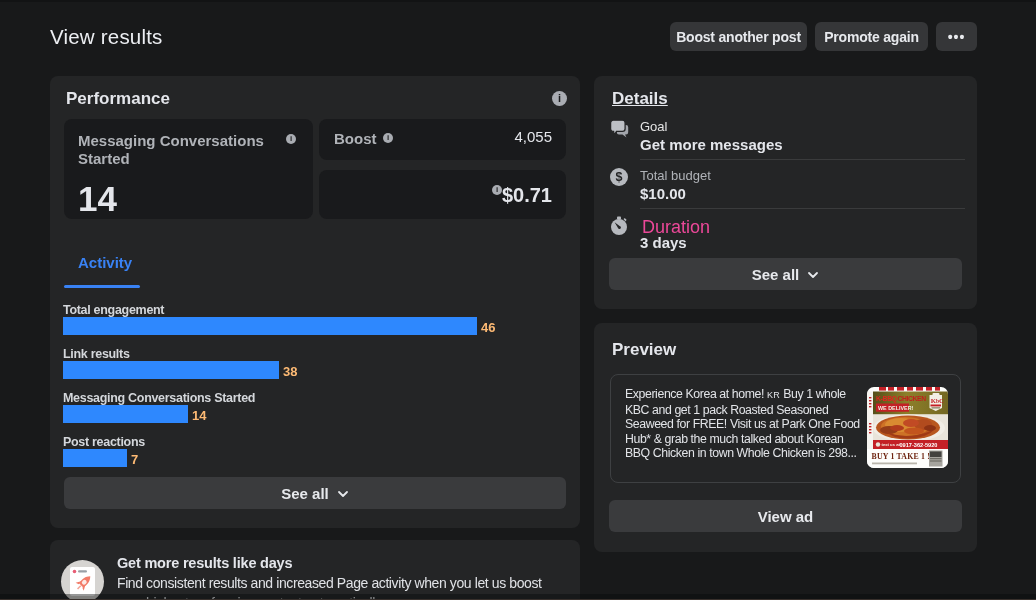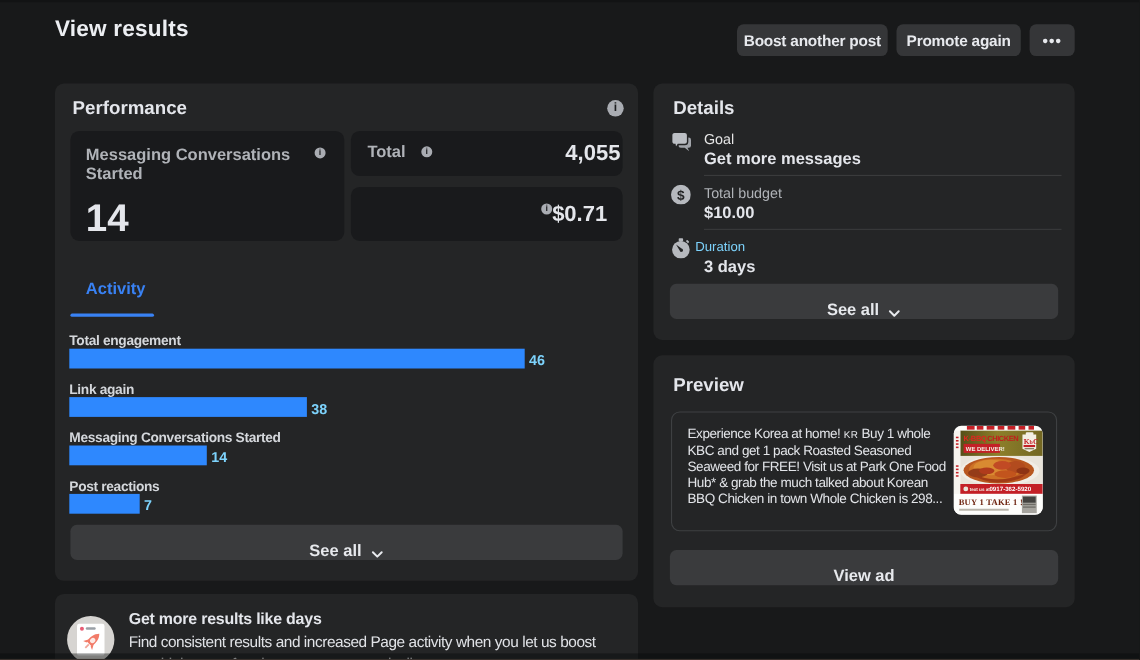--- a/index.html
+++ b/index.html
@@ -5,70 +5,70 @@
   * { margin:0; padding:0; box-sizing:border-box; }
   html,body { width:1036px; height:600px; overflow:hidden; background:#18191a; }
   body { font-family:"Liberation Sans", sans-serif; }
   .abs { position:absolute; }
   #page { position:relative; width:1036px; height:600px; background:#18191a; overflow:hidden; }
   .card { position:absolute; background:#242526; border-radius:8px; }
   .tile { position:absolute; background:#191a1c; border-radius:8px; }
   .btn  { position:absolute; background:#353638; border-radius:6px; color:#e7e9ed; white-space:nowrap;
           font-weight:bold; font-size:14px; letter-spacing:-0.2px; display:flex; align-items:center; justify-content:center; }
   .gbtn { position:absolute; background:#3a3b3d; border-radius:6px; color:#e7e9ed;
-          font-weight:bold; font-size:15px; display:flex; align-items:flex-end; justify-content:center; }
+          font-weight:bold; font-size:15px; display:flex; align-items:center; justify-content:center; }
   .glabel { color:#b0b3b8; font-size:15px; font-weight:bold; }
   .white { color:#e4e6eb; }
   .bar { position:absolute; height:18px; background:#2e88fe; }
   .barlabel { position:absolute; color:#d4d7db; font-size:12.5px; letter-spacing:-0.3px; font-weight:bold; }
-  .barval { position:absolute; color:#7dd3fc; font-size:13px; font-weight:bold; }
+  .barval { position:absolute; color:#fdba74; font-size:13px; font-weight:bold; }
   .chev { display:inline-block; margin-left:8px; transform:translateY(1px); }
   .info { display:inline-block; border-radius:50%; background:#a9acb2; color:#1c1d1f;
           text-align:center; font-weight:bold; }
 </style>
 </head>
 <body>
 <div id="page">
 
   <div class="abs" style="left:0;top:0;width:1036px;height:2px;background:#121314;"></div>
 
-  <div class="abs" style="left:50px;top:15px;font-size:20.5px;letter-spacing:0.2px;font-weight:bold;color:#eceef2;">View results</div>
+  <div class="abs" style="left:50px;top:25px;font-size:20.5px;letter-spacing:0.2px;font-weight:normal;color:#eceef2;">View results</div>
   <div class="btn" style="left:670px;top:22px;width:137px;height:29px;">Boost another post</div>
   <div class="btn" style="left:815px;top:22px;width:113px;height:29px;">Promote again</div>
   <div class="btn" style="left:936px;top:22px;width:41px;height:29px;letter-spacing:1px;">•••</div>
 
   <div class="card" style="left:50px;top:76px;width:530px;height:452px;">
     <div class="abs white" style="left:16px;top:13px;font-size:17px;font-weight:bold;">Performance</div>
     <div class="abs info" style="left:502px;top:15px;width:15px;height:15px;font-size:11px;line-height:15px;">i</div>
 
     <div class="tile" style="left:14px;top:43px;width:249px;height:100px;">
       <div class="abs glabel" style="left:14px;top:13px;width:190px;line-height:18px;">Messaging Conversations Started</div>
       <div class="abs info" style="left:222px;top:15px;width:10px;height:10px;font-size:8px;line-height:10px;">i</div>
       <div class="abs white" style="left:14px;top:62px;font-size:35px;line-height:1;font-weight:bold;">14</div>
     </div>
 
     <div class="tile" style="left:269px;top:43px;width:247px;height:41px;">
-      <div class="abs glabel" style="left:15px;top:11px;">Total</div>
+      <div class="abs glabel" style="left:15px;top:11px;">Boost</div>
       <div class="abs info" style="left:64px;top:14px;width:10px;height:10px;font-size:8px;line-height:10px;">i</div>
-      <div class="abs white" style="right:2px;top:9px;font-size:20px;font-weight:bold;">4,055</div>
+      <div class="abs white" style="right:14px;top:9px;font-size:15px;font-weight:normal;">4,055</div>
     </div>
 
     <div class="tile" style="left:269px;top:94px;width:247px;height:49px;">
       <div class="abs info" style="left:173px;top:15px;width:10px;height:10px;font-size:8px;line-height:10px;">i</div>
       <div class="abs white" style="right:14px;top:14px;font-size:20px;font-weight:bold;">$0.71</div>
     </div>
 
     <div class="abs" style="left:28px;top:178px;color:#3982f4;font-size:15px;font-weight:bold;">Activity</div>
     <div class="abs" style="left:14px;top:209px;width:76px;height:3px;background:#3982f4;border-radius:2px;"></div>
 
     <div class="barlabel" style="left:13px;top:227px;">Total engagement</div>
     <div class="bar" style="left:13px;top:241px;width:414px;"></div>
     <div class="barval" style="left:431px;top:244px;">46</div>
 
-    <div class="barlabel" style="left:13px;top:271px;">Link again</div>
+    <div class="barlabel" style="left:13px;top:271px;">Link results</div>
     <div class="bar" style="left:13px;top:285px;width:216px;"></div>
     <div class="barval" style="left:233px;top:288px;">38</div>
 
     <div class="barlabel" style="left:13px;top:315px;">Messaging Conversations Started</div>
     <div class="bar" style="left:13px;top:329px;width:125px;"></div>
     <div class="barval" style="left:142px;top:332px;">14</div>
 
     <div class="barlabel" style="left:13px;top:359px;">Post reactions</div>
     <div class="bar" style="left:13px;top:373px;width:64px;"></div>
     <div class="barval" style="left:81px;top:376px;">7</div>
@@ -91,21 +91,21 @@
           <path d="M24.4 23 L27.2 28 L24.1 26.8 Z" fill="#f27b68"></path>
           <rect x="20.7" y="26.5" width="1.6" height="4.5" fill="#f2a598"></rect>
         </g>
       </svg>
     </div>
     <div class="abs white" style="left:67px;top:15px;font-size:14.5px;letter-spacing:-0.2px;font-weight:bold;">Get more results like days</div>
     <div class="abs" style="left:67px;top:33px;width:470px;font-size:14px;letter-spacing:-0.4px;line-height:20px;color:#e0e2e6;white-space:nowrap;">Find consistent results and increased Page activity when you let us boost<br>your highest performing content automatically.</div>
   </div>
 
   <div class="card" style="left:594px;top:76px;width:383px;height:233px;">
-    <div class="abs white" style="left:18px;top:13px;font-size:17px;font-weight:bold;">Details</div>
+    <div class="abs white" style="left:18px;top:13px;font-size:17px;font-weight:bold;text-decoration:underline;">Details</div>
 
     <svg class="abs" style="left:16px;top:43px;" width="19" height="19" viewBox="0 0 19 19">
       <path d="M9 6 h7 a2.2 2.2 0 0 1 2.2 2.2 v5 a2.2 2.2 0 0 1 -2.2 2.2 h-1 l1.5 3 l-4 -3 h-3.5 a2.2 2.2 0 0 1 -2.2 -2.2 v-5 a2.2 2.2 0 0 1 2.2 -2.2 Z" fill="#a2a5ab"></path>
       <path d="M3.2 1.2 h9.3 a2.6 2.6 0 0 1 2.6 2.6 v6 a2.6 2.6 0 0 1 -2.6 2.6 h-6 l-2.3 3.6 l-0.6 -3.6 h-0.4 a2.6 2.6 0 0 1 -2.6 -2.6 v-6 a2.6 2.6 0 0 1 2.6 -2.6 Z" fill="#bcbfc4" stroke="#242526" stroke-width="1.3"></path>
     </svg>
     <div class="abs" style="left:46px;top:43px;font-size:13px;color:#e5e5e5;">Goal</div>
     <div class="abs white" style="left:46px;top:60px;font-size:15px;font-weight:bold;">Get more messages</div>
     <div class="abs" style="left:46px;top:83px;width:325px;height:1px;background:#3a3b3c;"></div>
 
     <svg class="abs" style="left:16px;top:92px;" width="18" height="18" viewBox="0 0 18 18">
@@ -115,21 +115,21 @@
     <div class="abs" style="left:46px;top:92px;font-size:13px;color:#b0b3b8;">Total budget</div>
     <div class="abs white" style="left:46px;top:109px;font-size:15px;font-weight:bold;">$10.00</div>
     <div class="abs" style="left:46px;top:132px;width:325px;height:1px;background:#3a3b3c;"></div>
 
     <svg class="abs" style="left:16px;top:140px;" width="18" height="19" viewBox="0 0 18 19">
       <rect x="7" y="0.5" width="4" height="3" rx="0.8" fill="#b6b9be"></rect>
       <rect x="13.6" y="2.6" width="3" height="1.8" rx="0.9" transform="rotate(40 15 3.5)" fill="#b6b9be"></rect>
       <circle cx="9" cy="11" r="8" fill="#b6b9be"></circle>
       <path d="M4.6 6.2 L9.6 10 a1.5 1.5 0 1 1 -1.6 1.9 Z" fill="#242526"></path>
     </svg>
-    <div class="abs" style="left:38px;top:141px;font-size:12px;color:#7dd3fc;">Duration</div>
+    <div class="abs" style="left:48px;top:141px;font-size:18px;color:#ec4899;">Duration</div>
     <div class="abs white" style="left:46px;top:158px;font-size:15px;font-weight:bold;">3 days</div>
 
     <div class="gbtn" style="left:15px;top:182px;width:353px;height:32px;">See all<svg class="chev" width="12" height="12" viewBox="0 0 12 12">
           <path d="M2 4 L6 8 L10 4" stroke="#e7e9ed" stroke-width="1.8" fill="none" stroke-linecap="round" stroke-linejoin="round"></path>
         </svg></div>
   </div>
 
   <div class="card" style="left:594px;top:323px;width:383px;height:229px;">
     <div class="abs white" style="left:18px;top:17px;font-size:17px;font-weight:bold;">Preview</div>
     <div class="abs" style="left:16px;top:51px;width:351px;height:109px;border:1px solid #3e4042;border-radius:8px;"></div>

